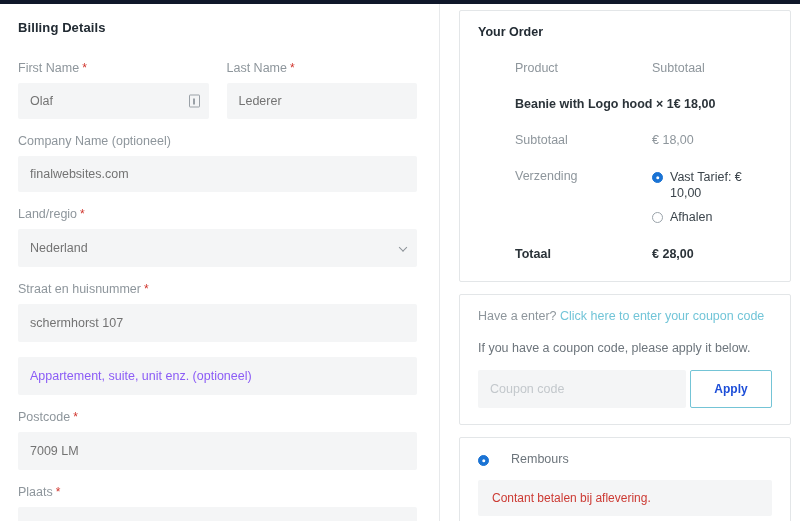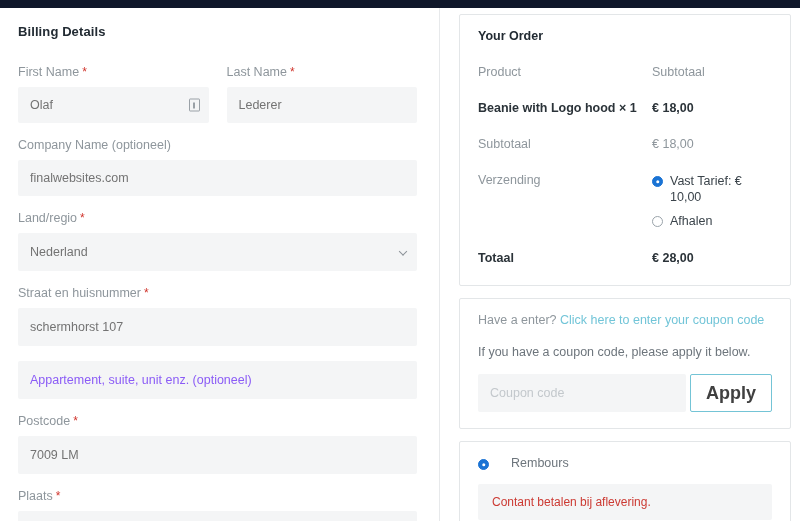--- a/index.html
+++ b/index.html
@@ -11,21 +11,21 @@
     background: #ffffff;
     font-family: "Liberation Sans", sans-serif;
     -webkit-font-smoothing: antialiased;
   }
 
   #page {
     position: relative;
     width: 800px;
     height: 521px;
     background: #ffffff;
-    border-top: 8px solid #0f172a;
+    border-top: 4px solid #0f172a;
     overflow: hidden;
   }
 
   
   .billing-col {
     position: absolute;
     left: 0; top: 0;
     width: 440px;
     height: 521px;
     border-right: 1px solid #e7e9eb;
@@ -116,20 +116,21 @@
     font-weight: bold;
     color: #222b33;
     margin-bottom: 22px;
   }
 
   .o-row {
     display: flex;
     align-items: flex-start;
     justify-content: space-between;
     margin-bottom: 22px;
+    margin-left: 37px;
   }
   .o-row:last-child { margin-bottom: 0; }
 
   .o-left  { font-size: 12.5px; color: #8e969c; flex: 0 0 auto; }
   .o-right { font-size: 12.5px; color: #8e969c; width: 120px; }
 
   .o-row.head .o-left, .o-row.head .o-right { color: #8e969c; }
   .o-row.product .o-left,
   .o-row.product .o-right,
   .o-row.total .o-left,
@@ -186,22 +187,22 @@
     padding: 0 12px;
     font-size: 12.5px;
     color: #c3c8cc;
     border-radius: 2px;
   }
   .apply-btn {
     flex: 0 0 auto;
     width: 82px; height: 38px;
     border: 1.5px solid #74c4d6;
     background: #fff;
-    color: #404040;
-    font-size: 18px;
+    color: #1d4ed8;
+    font-size: 12px;
     font-weight: bold;
     font-family: "Liberation Sans", sans-serif;
     border-radius: 2px;
     cursor: pointer;
   }
 
   
   .pay-row {
     display: flex; align-items: center; gap: 22px;
     margin-bottom: 14px;

